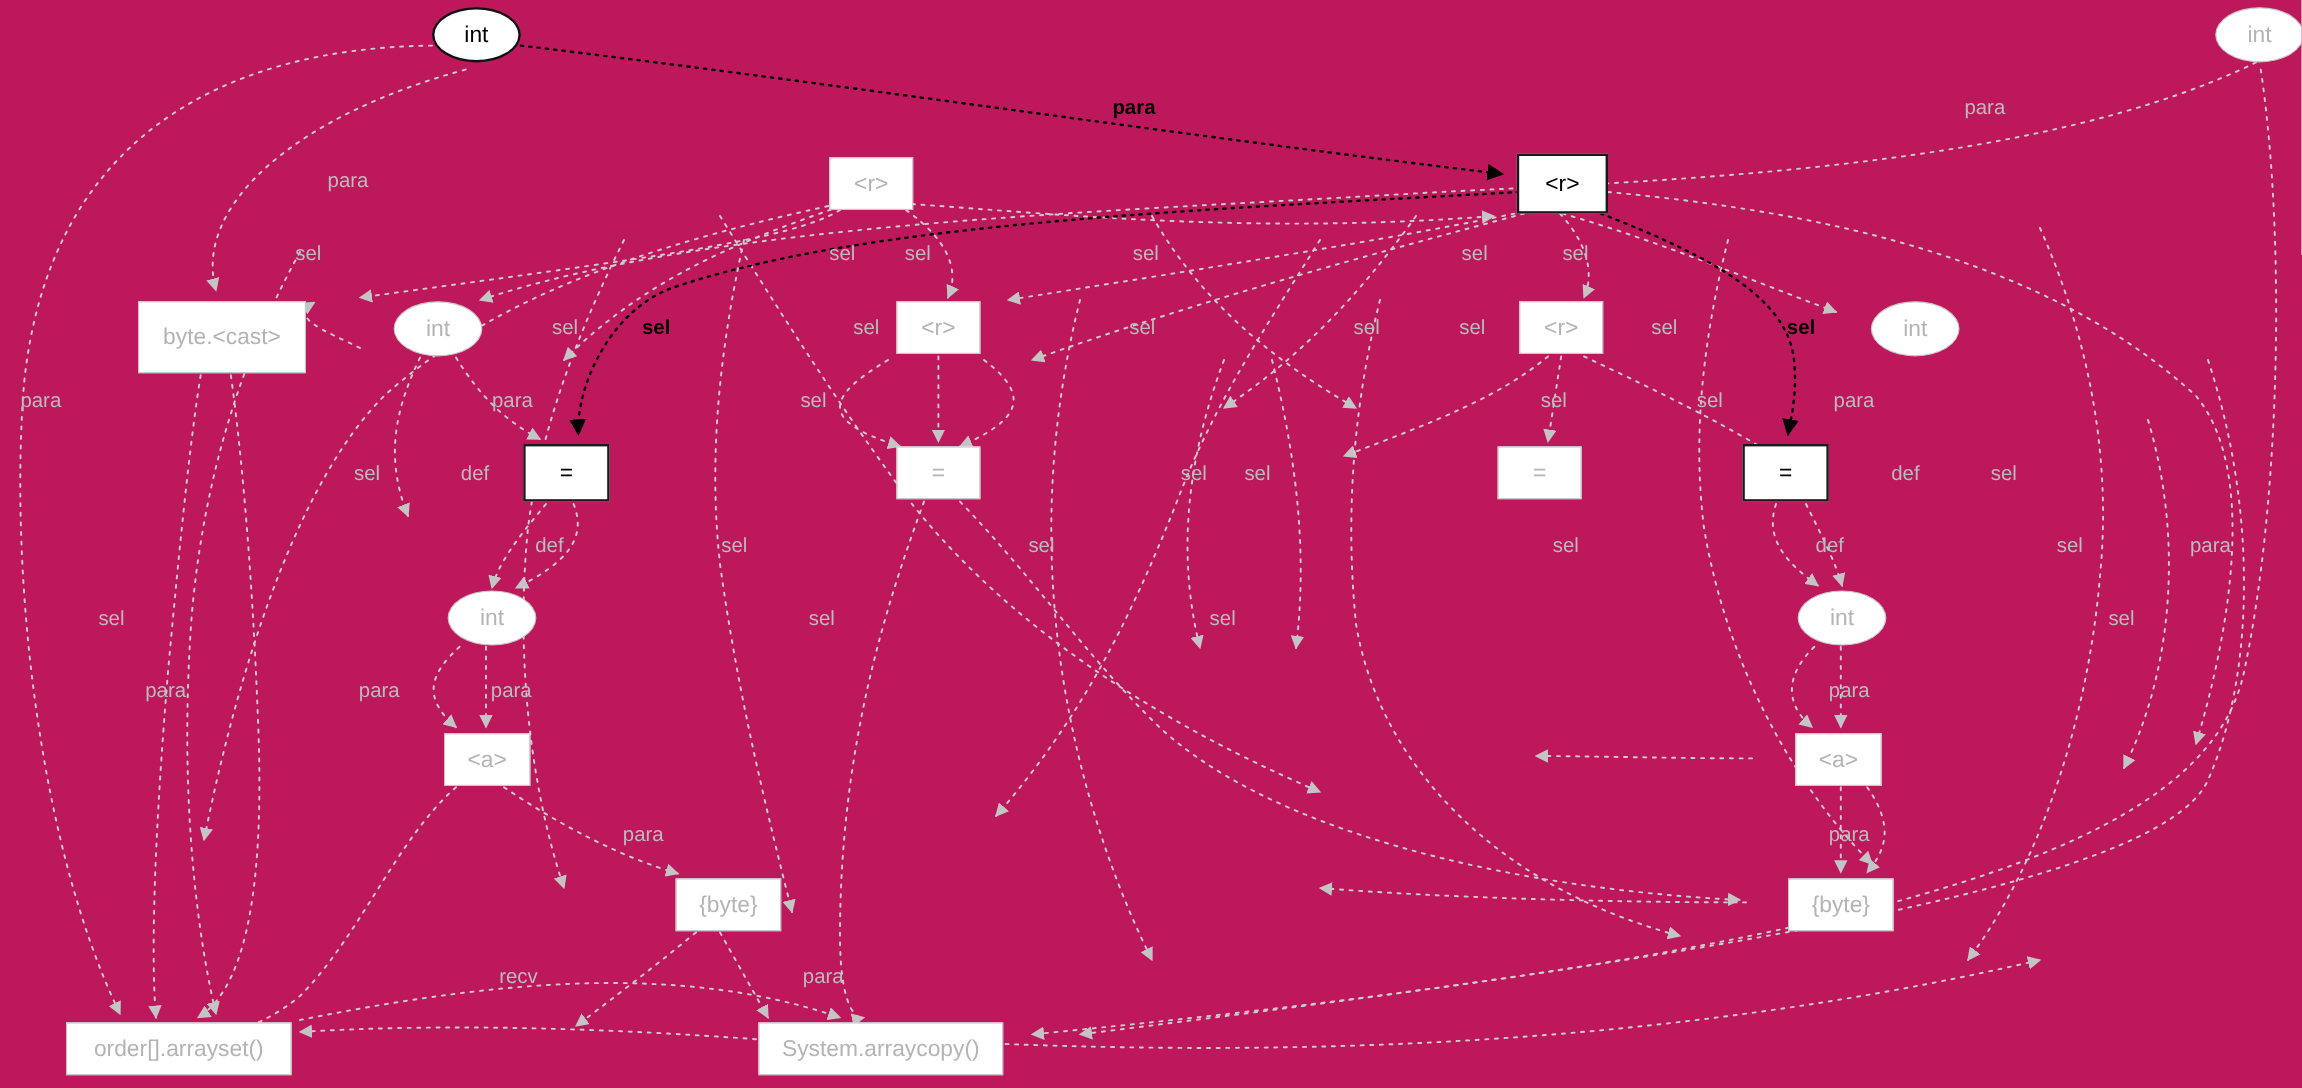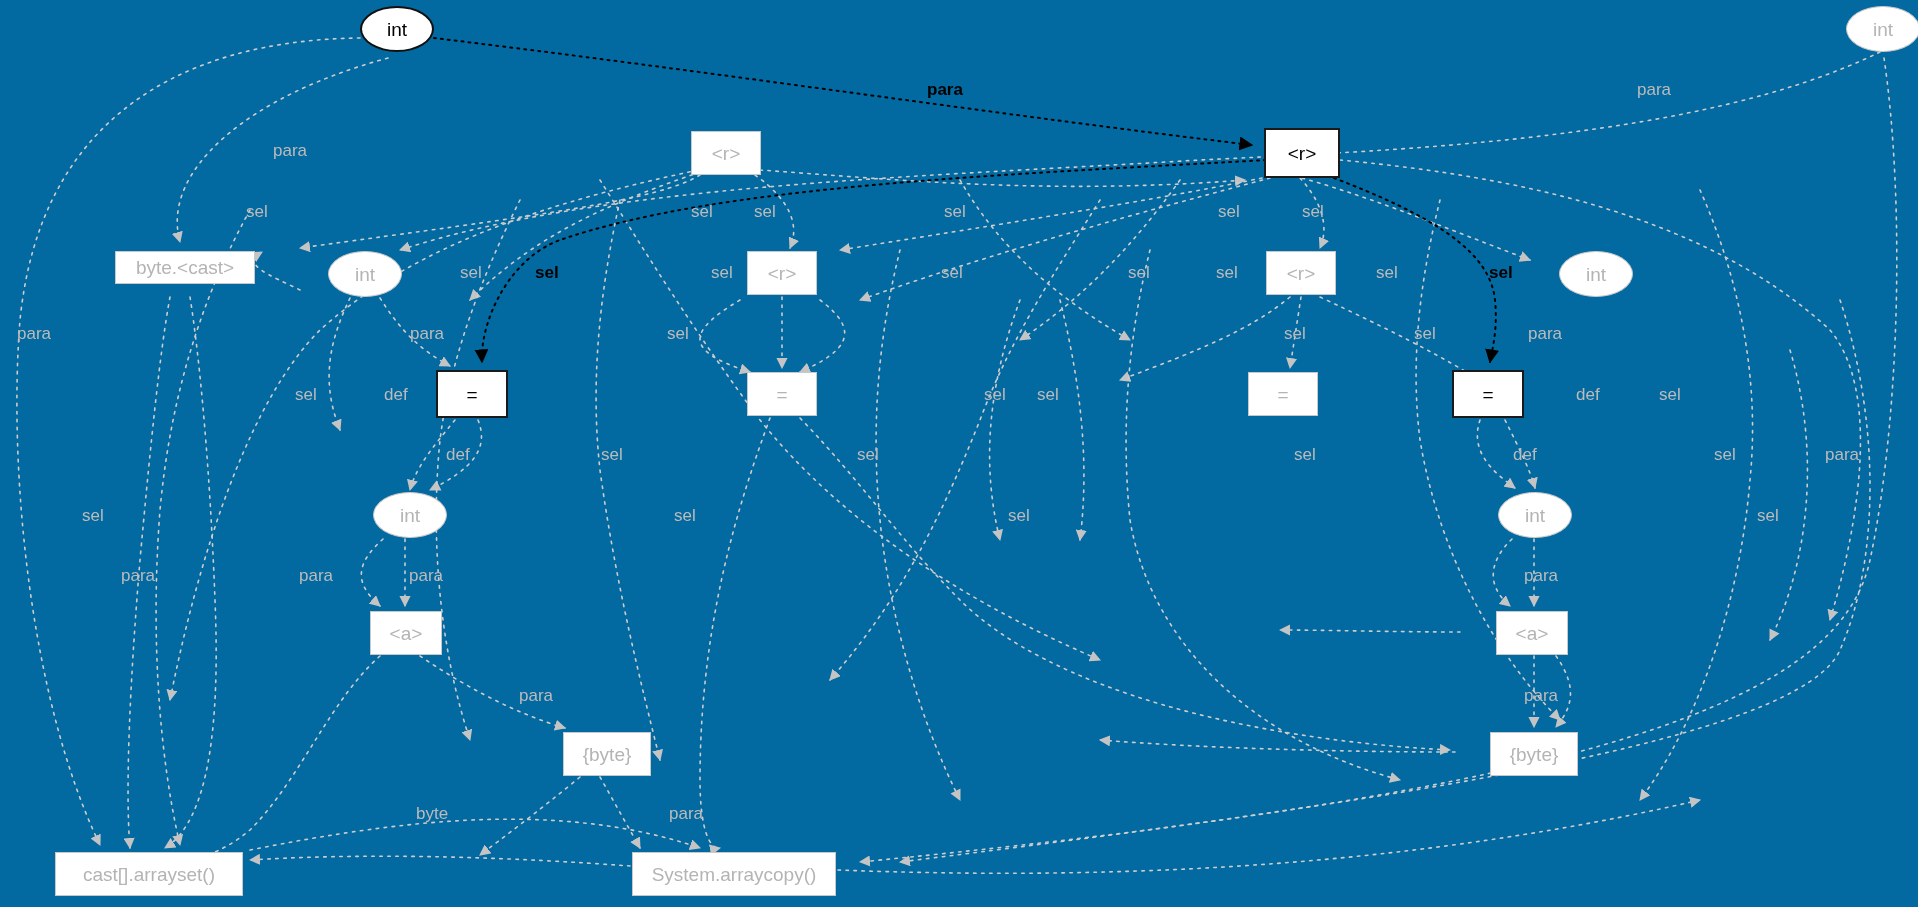--- a/index.html
+++ b/index.html
@@ -7,21 +7,21 @@
     padding: 0;
     background: #ffffff;
   }
   body {
     font-family: "Liberation Sans", sans-serif;
   }
   #graph-canvas {
     position: relative;
     width: 1918px;
     height: 907px;
-    background: #0369a1;
+    background: #be185d;
     overflow: hidden;
   }
   #graph-svg {
     position: absolute;
     left: 0;
     top: 0;
     width: 1918px;
     height: 907px;
   }
   .node {
@@ -182,21 +182,21 @@
       </div>
       <div class="node ellipse" style="left: 1846px; top: 6px; width: 74px; height: 46px;">
         <span>int</span>
       </div>
       <div class="node box" style="left: 691px; top: 131px; width: 70px; height: 44px;">
         <span>&lt;r&gt;</span>
       </div>
       <div class="node box hl" style="left: 1264px; top: 128px; width: 76px; height: 50px;">
         <span>&lt;r&gt;</span>
       </div>
-      <div class="node box" style="left: 115px; top: 251px; width: 140px; height: 33px;">
+      <div class="node box" style="left: 115px; top: 251px; width: 140px; height: 60px;">
         <span>byte.&lt;cast&gt;</span>
       </div>
       <div class="node ellipse" style="left: 328px; top: 251px; width: 74px; height: 46px;">
         <span>int</span>
       </div>
       <div class="node box" style="left: 747px; top: 251px; width: 70px; height: 44px;">
         <span>&lt;r&gt;</span>
       </div>
       <div class="node box" style="left: 1266px; top: 251px; width: 70px; height: 44px;">
         <span>&lt;r&gt;</span>
@@ -228,21 +228,21 @@
       <div class="node box" style="left: 1496px; top: 611px; width: 72px; height: 44px;">
         <span>&lt;a&gt;</span>
       </div>
       <div class="node box" style="left: 563px; top: 732px; width: 88px; height: 44px;">
         <span>{byte}</span>
       </div>
       <div class="node box" style="left: 1490px; top: 732px; width: 88px; height: 44px;">
         <span>{byte}</span>
       </div>
       <div class="node box" style="left: 55px; top: 852px; width: 188px; height: 44px;">
-        <span>cast[].arrayset()</span>
+        <span>order[].arrayset()</span>
       </div>
       <div class="node box" style="left: 632px; top: 852px; width: 204px; height: 44px;">
         <span>System.arraycopy()</span>
       </div>
     </div>
 
   <div id="labels-layer">
       <div class="edge-label hl" style="left: 927px; top: 81px;">para</div>
       <div class="edge-label" style="left: 1637px; top: 81px;">para</div>
       <div class="edge-label" style="left: 273px; top: 142px;">para</div>
@@ -282,17 +282,17 @@
       <div class="edge-label" style="left: 82px; top: 507px;">sel</div>
       <div class="edge-label" style="left: 674px; top: 507px;">sel</div>
       <div class="edge-label" style="left: 1008px; top: 507px;">sel</div>
       <div class="edge-label" style="left: 1757px; top: 507px;">sel</div>
       <div class="edge-label" style="left: 121px; top: 567px;">para</div>
       <div class="edge-label" style="left: 299px; top: 567px;">para</div>
       <div class="edge-label" style="left: 409px; top: 567px;">para</div>
       <div class="edge-label" style="left: 1524px; top: 567px;">para</div>
       <div class="edge-label" style="left: 519px; top: 687px;">para</div>
       <div class="edge-label" style="left: 1524px; top: 687px;">para</div>
-      <div class="edge-label" style="left: 416px; top: 805px;">byte</div>
+      <div class="edge-label" style="left: 416px; top: 805px;">recv</div>
       <div class="edge-label" style="left: 669px; top: 805px;">para</div>
     </div>
 
 </div>
 
 </body></html>

